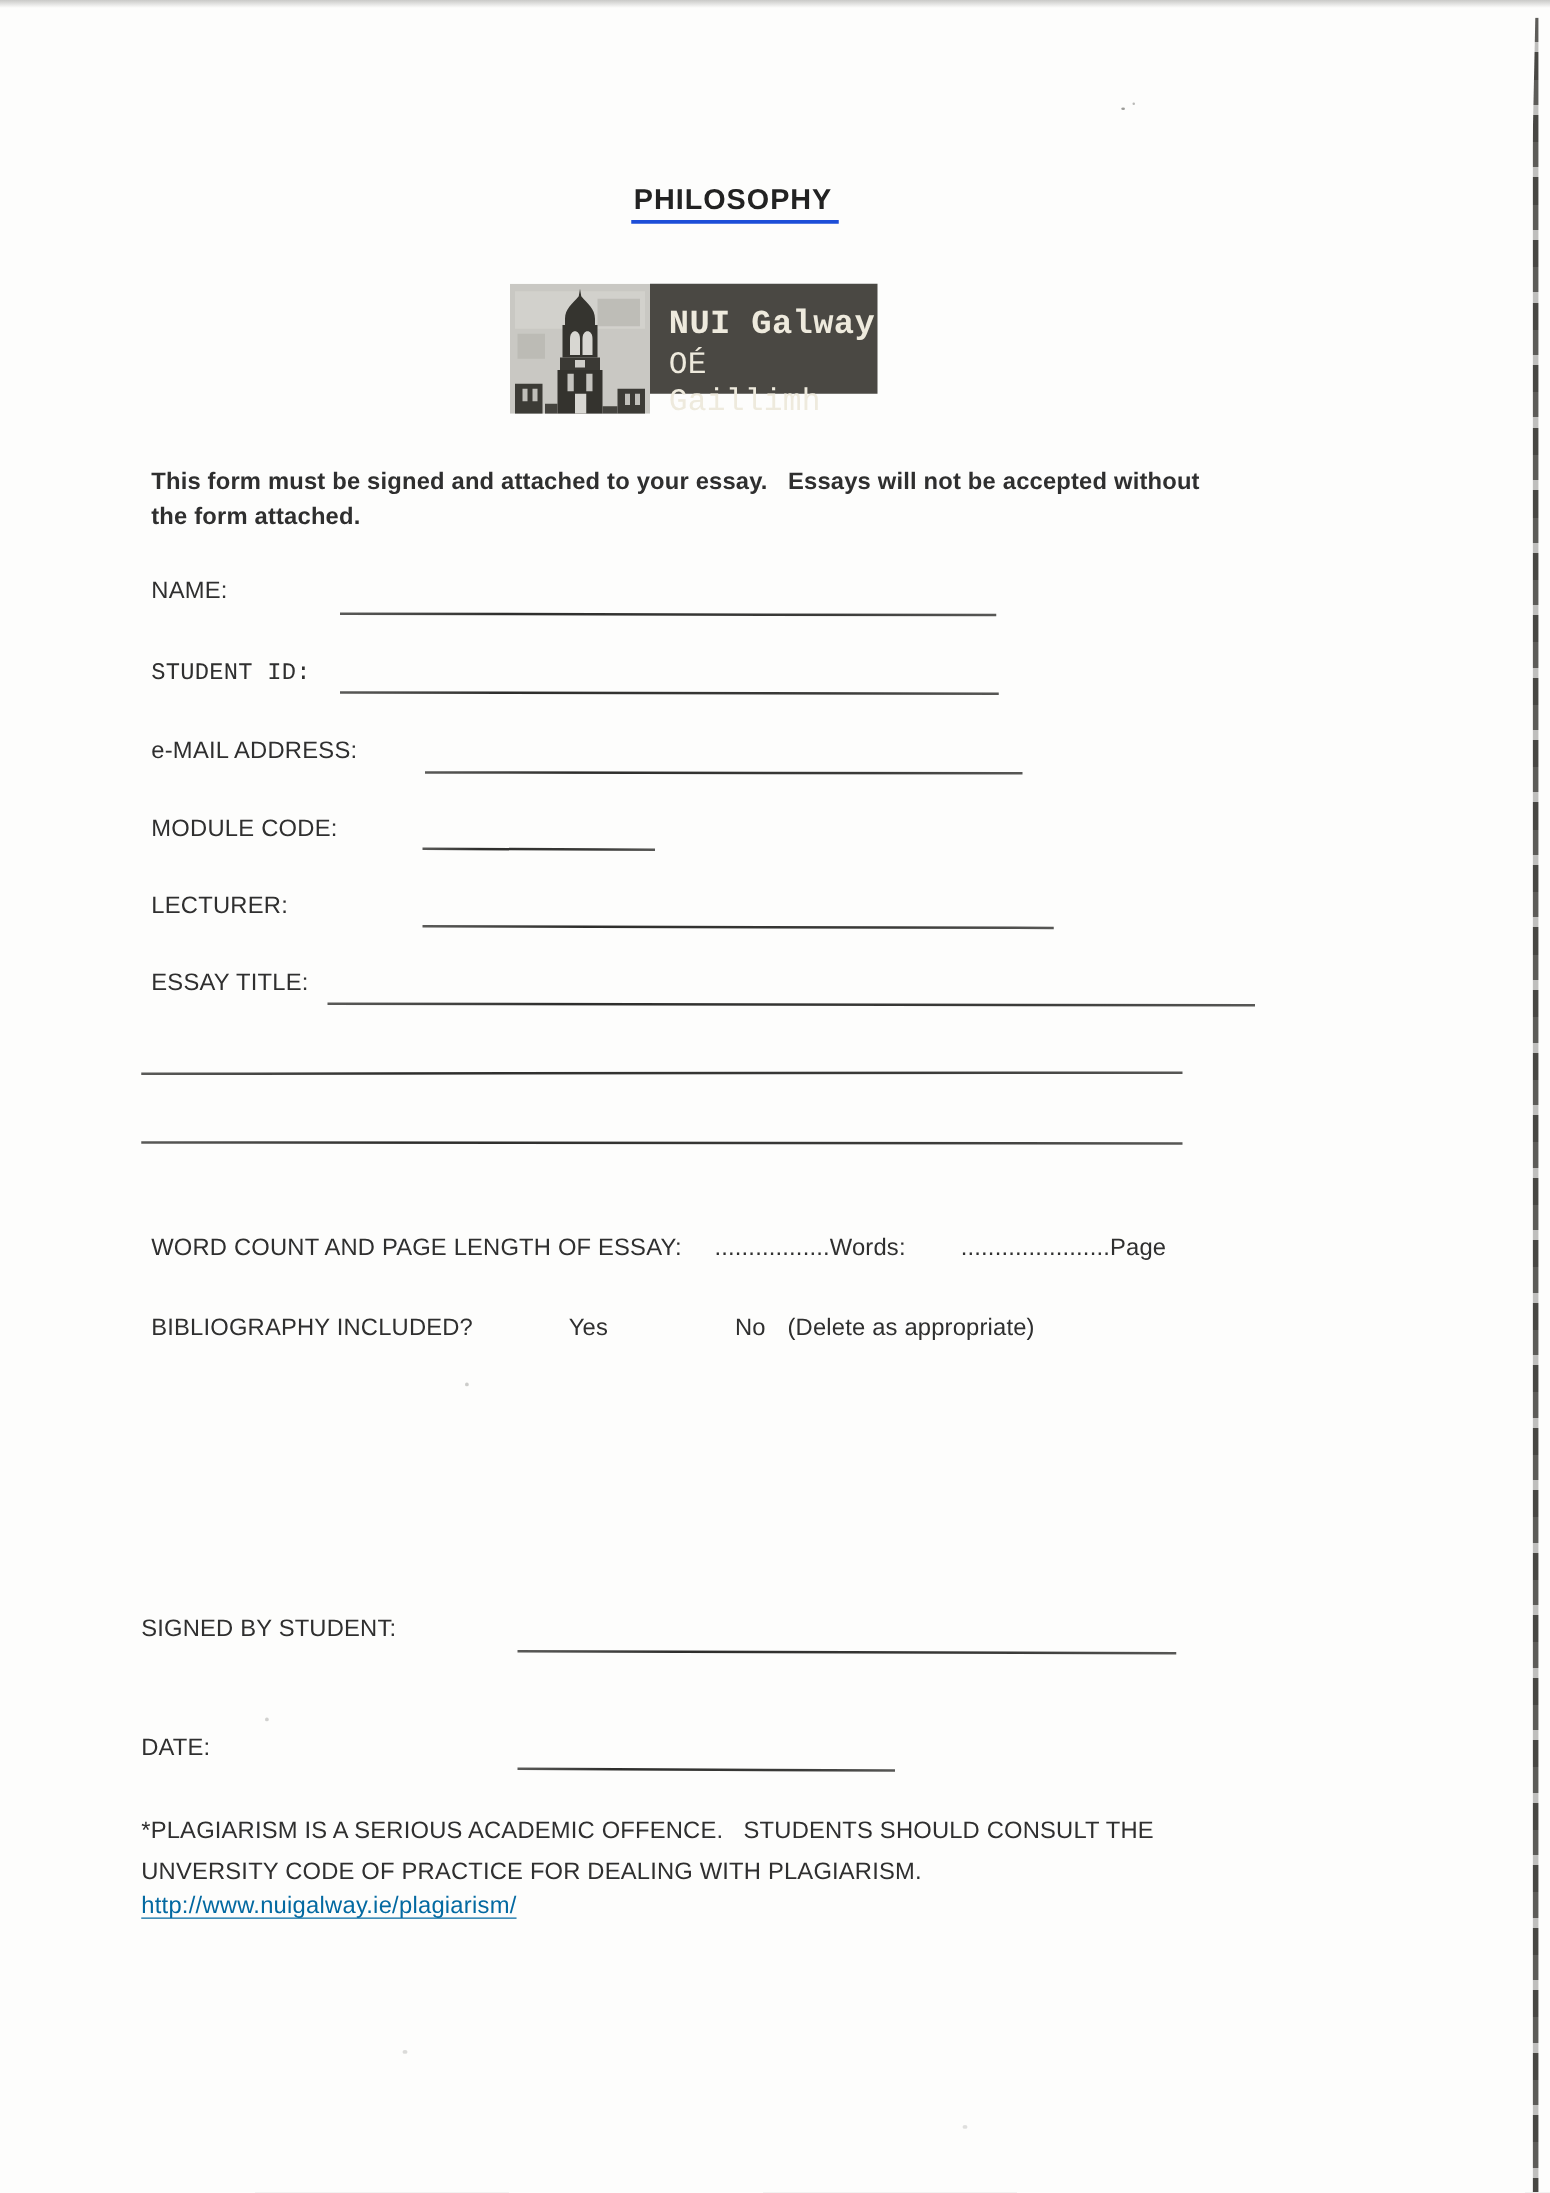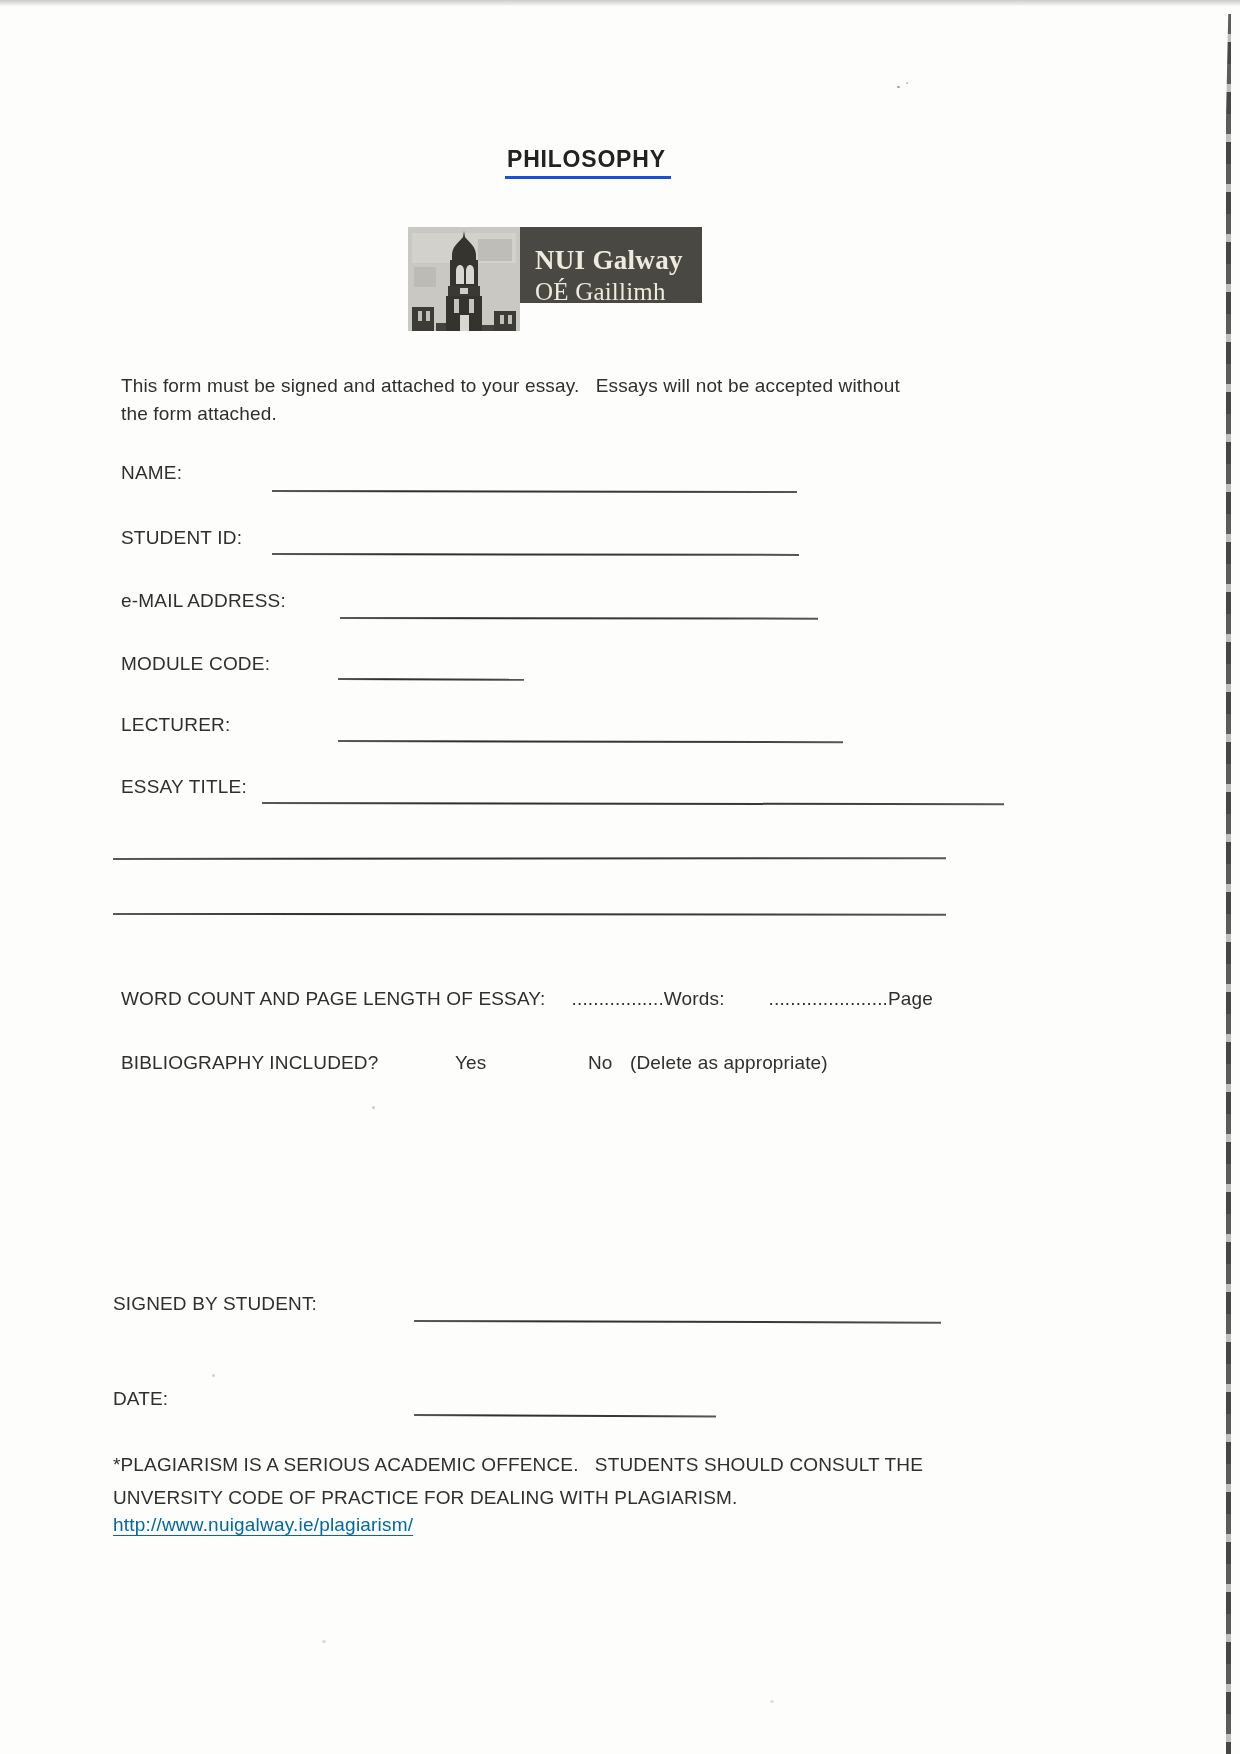--- a/index.html
+++ b/index.html
@@ -25,30 +25,30 @@
   .title{
     position:absolute;left:505px;top:146px;
     font-size:23px;font-weight:bold;letter-spacing:.8px;color:#222;
     border-bottom:3px solid #1d4ed8;padding:0 5px 3px 2px;
   }
 
   
   .logo{position:absolute;left:408px;top:227px;height:104px;display:flex;}
   .logo-tower{width:112px;height:104px;display:block;}
   .logo-box{
-    width:182px;height:76px;box-sizing:border-box;
+    width:182px;height:88px;box-sizing:border-box;
     padding:17px 0 0 15px;
-    font-family:Liberation Serif, serif;
+    font-family:Liberation Mono, monospace;
     line-height:1.22;
   }
   .logo-box .l1{font-size:27px;font-weight:bold;letter-spacing:.3px;}
   .logo-box .l2{font-size:25px;font-weight:normal;letter-spacing:.2px;}
 
   .txt{position:absolute;font-size:19px;letter-spacing:.15px;white-space:pre-wrap;}
-  .intro{left:121px;top:372px;line-height:28px;width:860px;}
+  .intro{left:121px;top:372px;line-height:28px;width:860px;font-weight:bold;}
 
   .flabel{position:absolute;left:121px;font-size:19px;letter-spacing:.2px;}
   .fline{position:absolute;height:2px;background:linear-gradient(90deg,#5a5a58,#2e2e2c 25%,#3b3b39 75%,#575755);transform-origin:left center;}
 
   .l-name   {left:272px;top:490px;width:525px;transform:rotate(.12deg);}
   .l-student{left:272px;top:553px;width:527px;transform:rotate(.10deg);}
   .l-email  {left:340px;top:617px;width:478px;transform:rotate(.08deg);}
   .l-module {left:338px;top:678px;width:186px;transform:rotate(.25deg);}
   .l-lect   {left:338px;top:740px;width:505px;transform:rotate(.15deg);}
   .l-essay  {left:262px;top:802px;width:742px;transform:rotate(.10deg);}
@@ -126,21 +126,21 @@
       <div class="l1">NUI Galway</div>
       <div class="l2">OÉ Gaillimh</div>
     </div>
   </div>
 
   <div class="txt intro"><span>This form must be signed and attached to your essay.   Essays will not be accepted without</span><br><span>the form attached.</span></div>
 
   <div class="flabel" style="top:462px;">NAME:</div>
   <div class="fline l-name"></div>
 
-  <div class="flabel" style="top:527px;">STUDENT ID:</div>
+  <div class="flabel" style="top:527px;font-family:Liberation Mono, monospace;">STUDENT ID:</div>
   <div class="fline l-student"></div>
 
   <div class="flabel" style="top:590px;">e-MAIL ADDRESS:</div>
   <div class="fline l-email"></div>
 
   <div class="flabel" style="top:653px;">MODULE CODE:</div>
   <div class="fline l-module"></div>
 
   <div class="flabel" style="top:714px;">LECTURER:</div>
   <div class="fline l-lect"></div>

